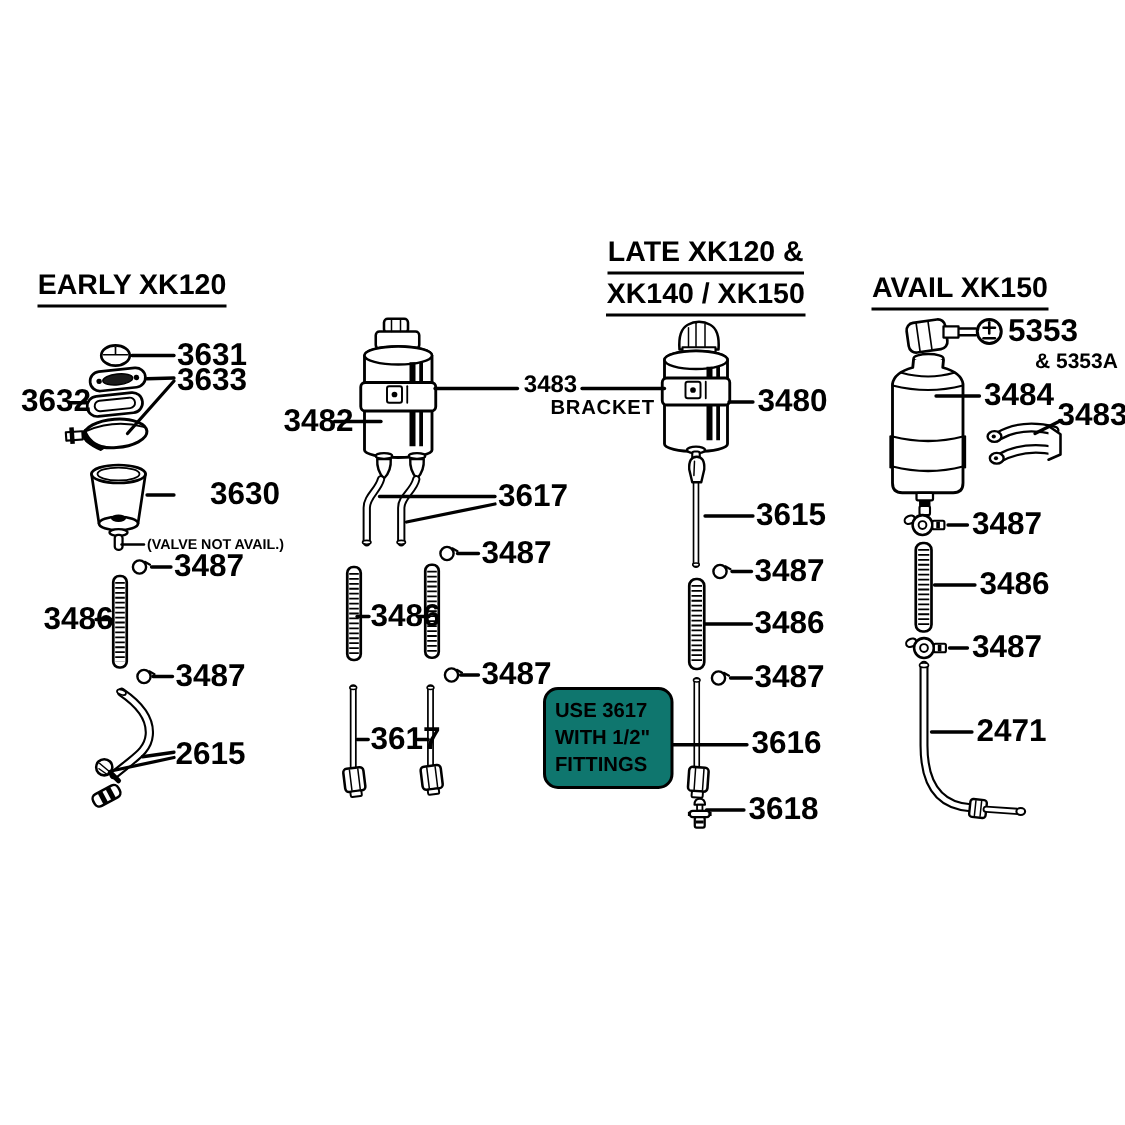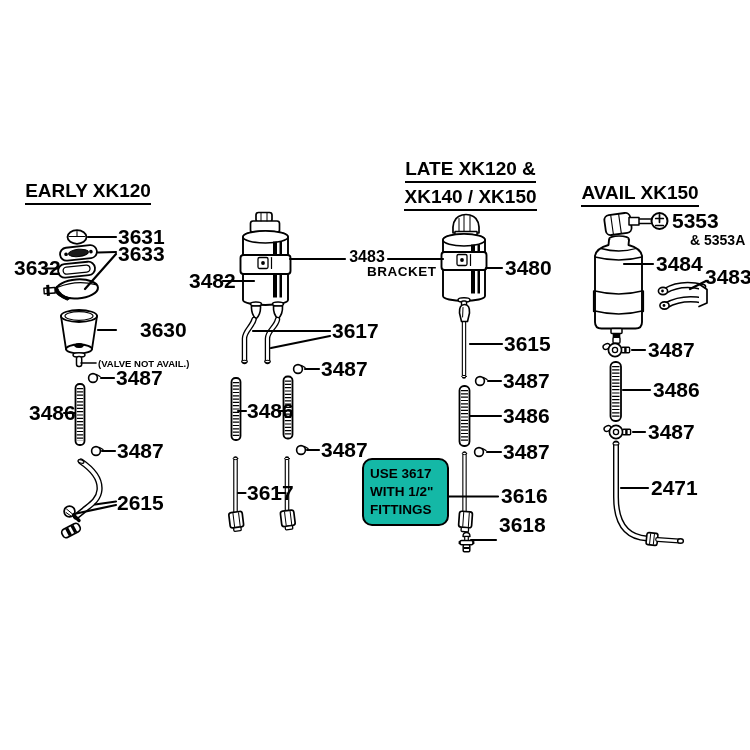--- a/index.html
+++ b/index.html
@@ -8,21 +8,21 @@
   .canvas{position:absolute;left:0;top:0;width:750px;height:750px;}
   svg.art{position:absolute;left:0;top:0;}
   .lbl{position:absolute;font-weight:bold;font-size:21px;line-height:18px;white-space:nowrap;}
   .title{position:absolute;font-weight:bold;font-size:19px;line-height:22px;text-align:center;white-space:nowrap;}
   .title .ul{display:inline-block;border-bottom:2.6px solid #000;padding-bottom:1px;}
   .title2line .ul{margin-bottom:3px;}
   .small-note{position:absolute;font-weight:bold;font-size:9.5px;line-height:11px;white-space:nowrap;text-align:center;}
   .bracket-lbl{position:absolute;font-weight:bold;text-align:center;line-height:15px;}
   .bracket-lbl .num{font-size:16px;}
   .bracket-lbl .cap{font-size:13.5px;letter-spacing:.5px;margin-left:36px;}
-  .note-box{position:absolute;border:2.6px solid #000;border-radius:10px;background:#14b8a6;
+  .note-box{position:absolute;border:2.6px solid #000;border-radius:10px;background:#0f766e;
             font-weight:bold;font-size:13.5px;line-height:18px;padding:5px 4px 5px 6px;width:73px;}
   .sub{font-size:14px;}
 </style>
 </head>
 <body>
 
 <div class="canvas">
 
 <svg class="art" width="750" height="750" viewBox="0 0 750 750">
   <g stroke="#000" fill="none" stroke-linecap="round" stroke-linejoin="round">
@@ -362,21 +362,21 @@
   <div class="num">3483</div>
   <div class="cap">BRACKET</div>
 </div>
 
 <div class="lbl" style="left:505px;top:259px;">3480</div>
 <div class="lbl" style="left:504px;top:335px;">3615</div>
 <div class="lbl" style="left:503px;top:372px;">3487</div>
 <div class="lbl" style="left:503px;top:407px;">3486</div>
 <div class="lbl" style="left:503px;top:443px;">3487</div>
 <div class="lbl" style="left:501px;top:487px;text-align:right;">3616</div>
-<div class="lbl" style="left:499px;top:516px;">3618</div>
+<div class="lbl" style="left:499px;top:531px;">3618</div>
 
 <div class="note-box" style="left:362px;top:458px;">
   <div>USE 3617</div>
   <div>WITH 1/2"</div>
   <div>FITTINGS</div>
 </div>
 
 <div class="lbl" style="left:672px;top:212px;">5353</div>
 <div class="lbl sub" style="left:690px;top:231px;">&amp; 5353A</div>
 <div class="lbl" style="left:656px;top:255px;">3484</div>

